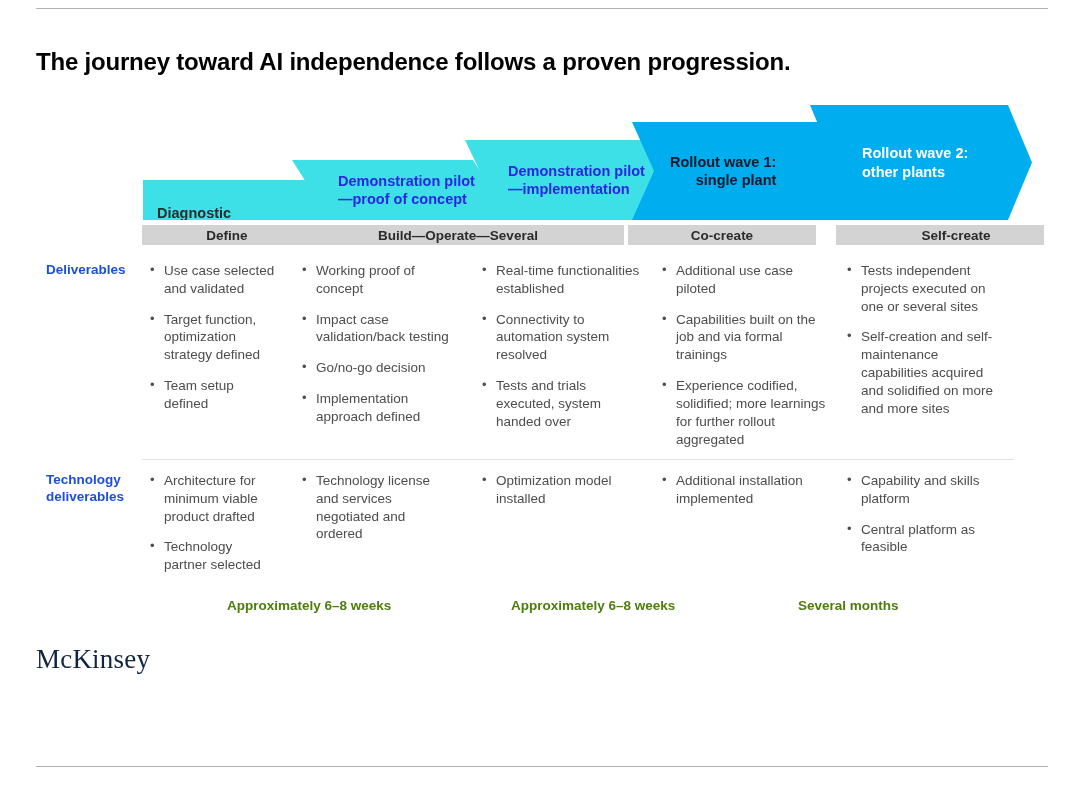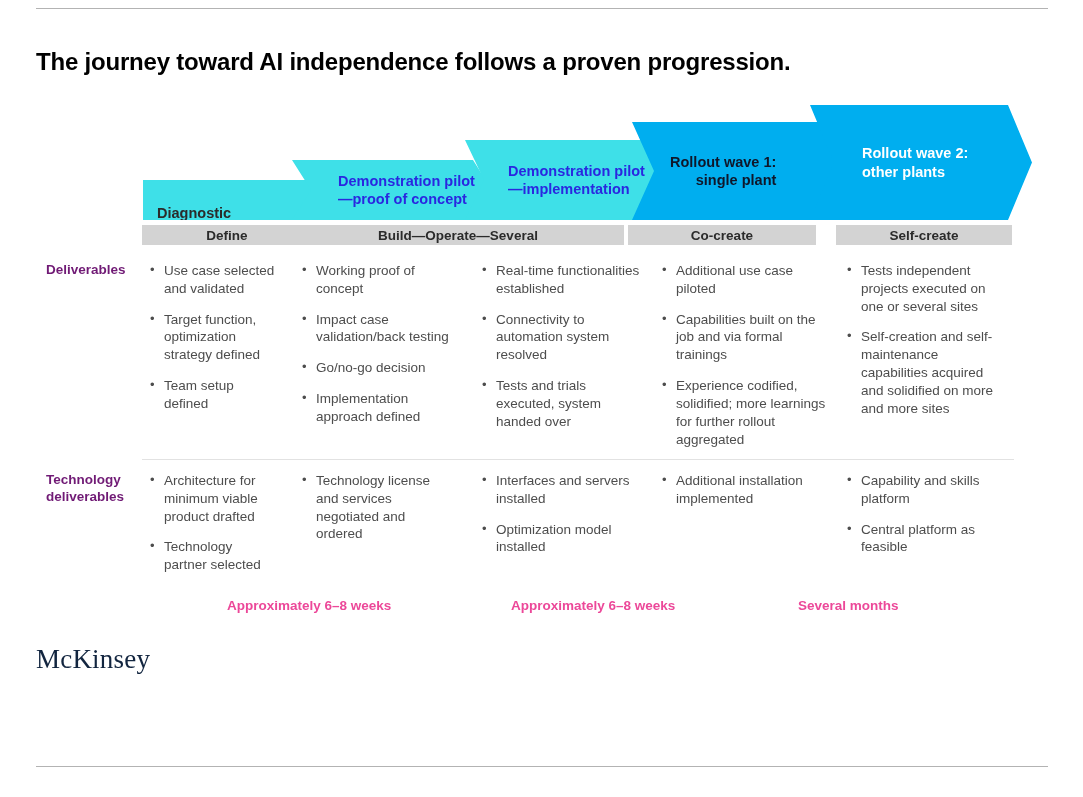--- a/index.html
+++ b/index.html
@@ -106,28 +106,28 @@
     display: flex;
     align-items: center;
     justify-content: center;
     font-size: 13.5px;
     font-weight: bold;
     color: #2b2b2b;
   }
   .sb1 { left: 142px;  top: 225px; width: 170px; }
   .sb2 { left: 292px;  top: 225px; width: 332px; }
   .sb3 { left: 628px;  top: 225px; width: 188px; }
-  .sb4 { left: 836px;  top: 225px; width: 176px; }
+  .sb4 { left: 836px;  top: 225px; width: 176px; padding-left: 32px; }
 
   
   .rowlabel {
     position: absolute;
     font-size: 13.5px;
     font-weight: bold;
-    color: #701a75;
+    color: #1d4ed8;
     line-height: 1.25;
     text-align: left;
     white-space: pre-line;
   }
   .rl-deliverables  { left: 46px; top: 262px; width: 110px; }
   .rl-technology    { left: 46px; top: 472px; width: 110px; }
 
   .col {
     position: absolute;
     font-size: 13.5px;
@@ -171,21 +171,21 @@
     width: 872px;
     height: 1px;
     background: #e2e2e2;
   }
 
   
   .timing {
     position: absolute;
     font-size: 13.5px;
     font-weight: bold;
-    color: #ec4899;
+    color: #4d7c0f;
     white-space: nowrap;
   }
   .tm1 { left: 227px; top: 598px; }
   .tm2 { left: 511px; top: 598px; }
   .tm3 { left: 798px; top: 598px; }
 
   
   .logo {
     position: absolute;
     left: 36px;
@@ -264,21 +264,20 @@
 <div class="row-divider"></div>
 
 <div class="col t1">
     <div class="bullet-item">Architecture for minimum viable product drafted</div>
     <div class="bullet-item">Technology partner selected</div>
   </div>
 <div class="col t2">
     <div class="bullet-item">Technology license and services negotiated and ordered</div>
   </div>
 <div class="col t3">
-    <div class="bullet-item">Interfaces and servers installed</div>
     <div class="bullet-item">Optimization model installed</div>
   </div>
 <div class="col t4">
     <div class="bullet-item">Additional installation implemented</div>
   </div>
 <div class="col t5">
     <div class="bullet-item">Capability and skills platform</div>
     <div class="bullet-item">Central platform as feasible</div>
   </div>
 

